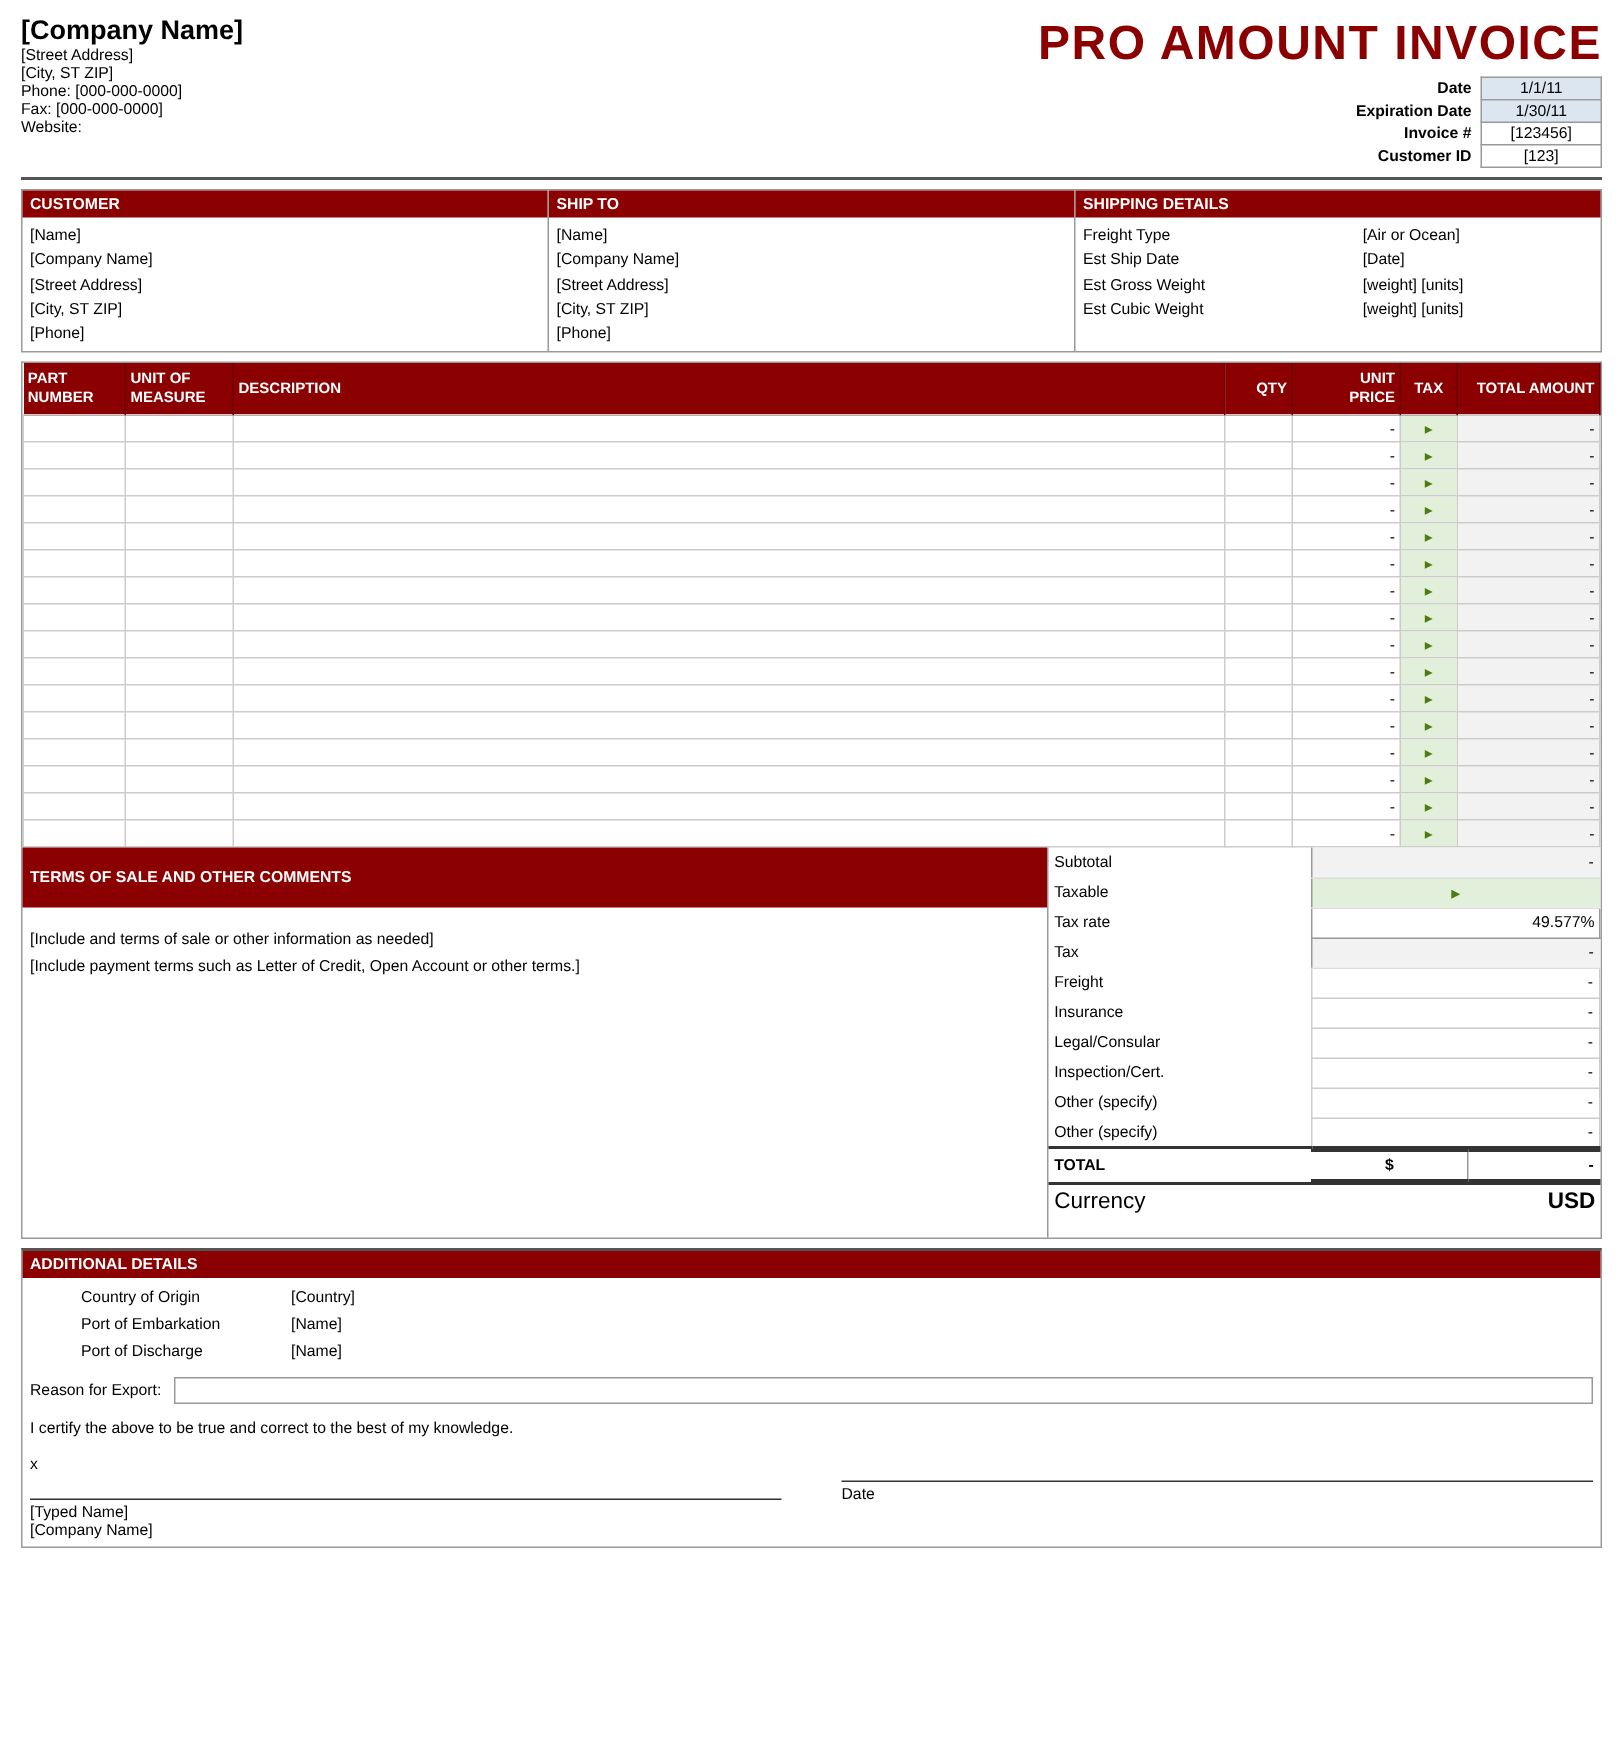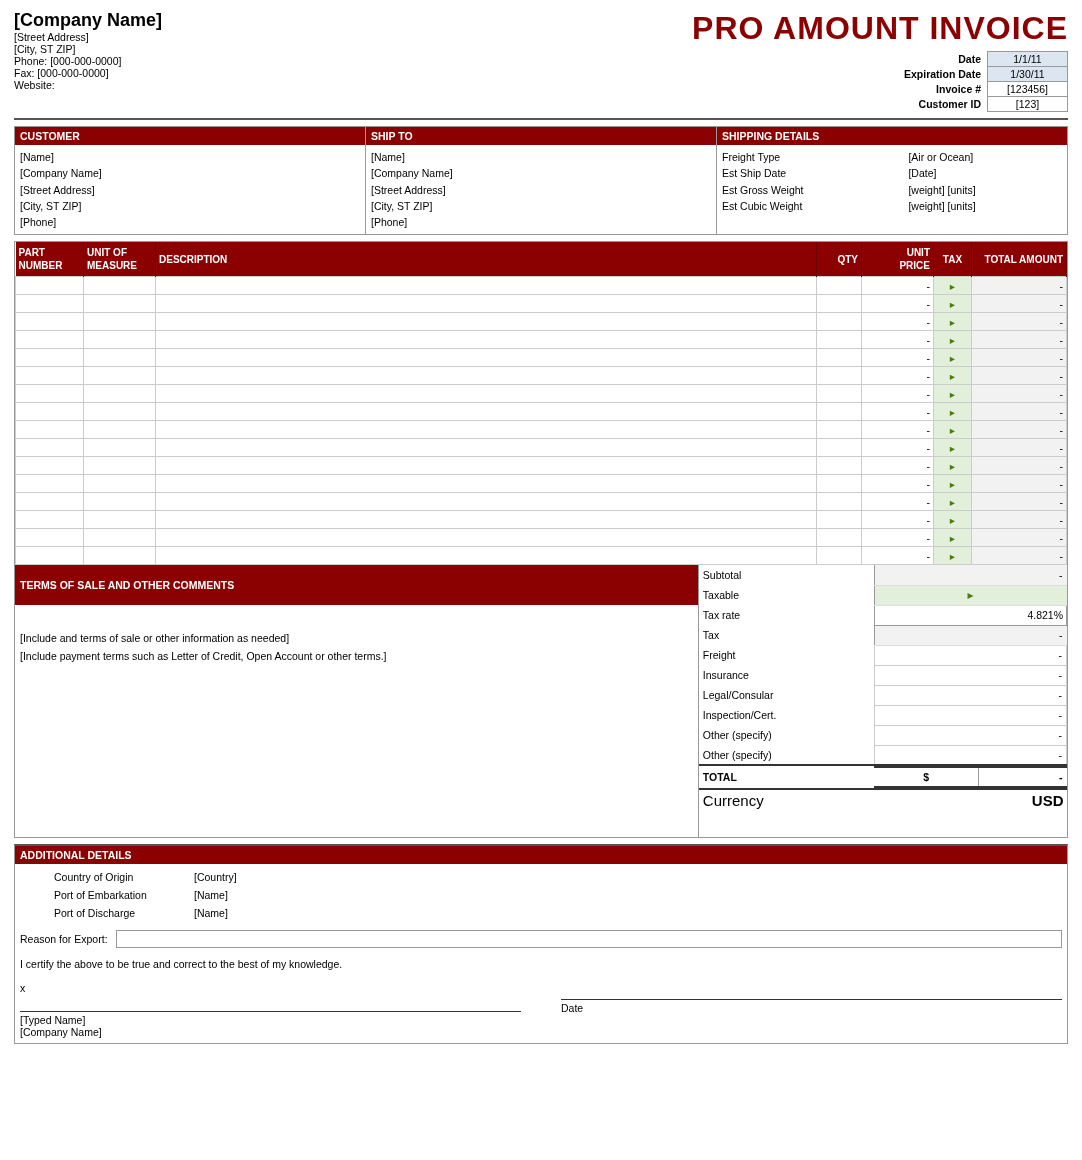--- a/index.html
+++ b/index.html
@@ -128,21 +128,20 @@
       color: #fff;
       font-weight: bold;
       font-size: 10.5px;
       padding: 14px 5px;
     }
     .terms-body {
       padding: 13px 5px;
       font-size: 10.5px;
       line-height: 1.7;
       min-height: 220px;
-      margin-top: 12px;
     }
 
     
     .summary-section {
       flex: 1;
       font-size: 10.5px;
     }
     .summary-table {
       width: 100%;
       border-collapse: collapse;
@@ -514,21 +513,21 @@
         <td class="sum-value shaded">-</td>
       </tr>
       <tr>
         <td class="sum-label">Taxable</td>
         <td class="sum-value green-tick">
           <span style="color:#4d7c0f; font-size:12px;">▸</span>
         </td>
       </tr>
       <tr>
         <td class="sum-label">Tax rate</td>
-        <td class="tax-rate-value" style="text-align:right; padding-right:3px; border:1px solid #999;">4.821%</td>
+        <td class="tax-rate-value" style="text-align:right; padding-right:3px; border:1px solid #999;">49.577%</td>
       </tr>
       <tr>
         <td class="sum-label">Tax</td>
         <td class="sum-value shaded">-</td>
       </tr>
       <tr>
         <td class="sum-label">Freight</td>
         <td class="sum-value" style="border:1px solid #ccc;">-</td>
       </tr>
       <tr>

